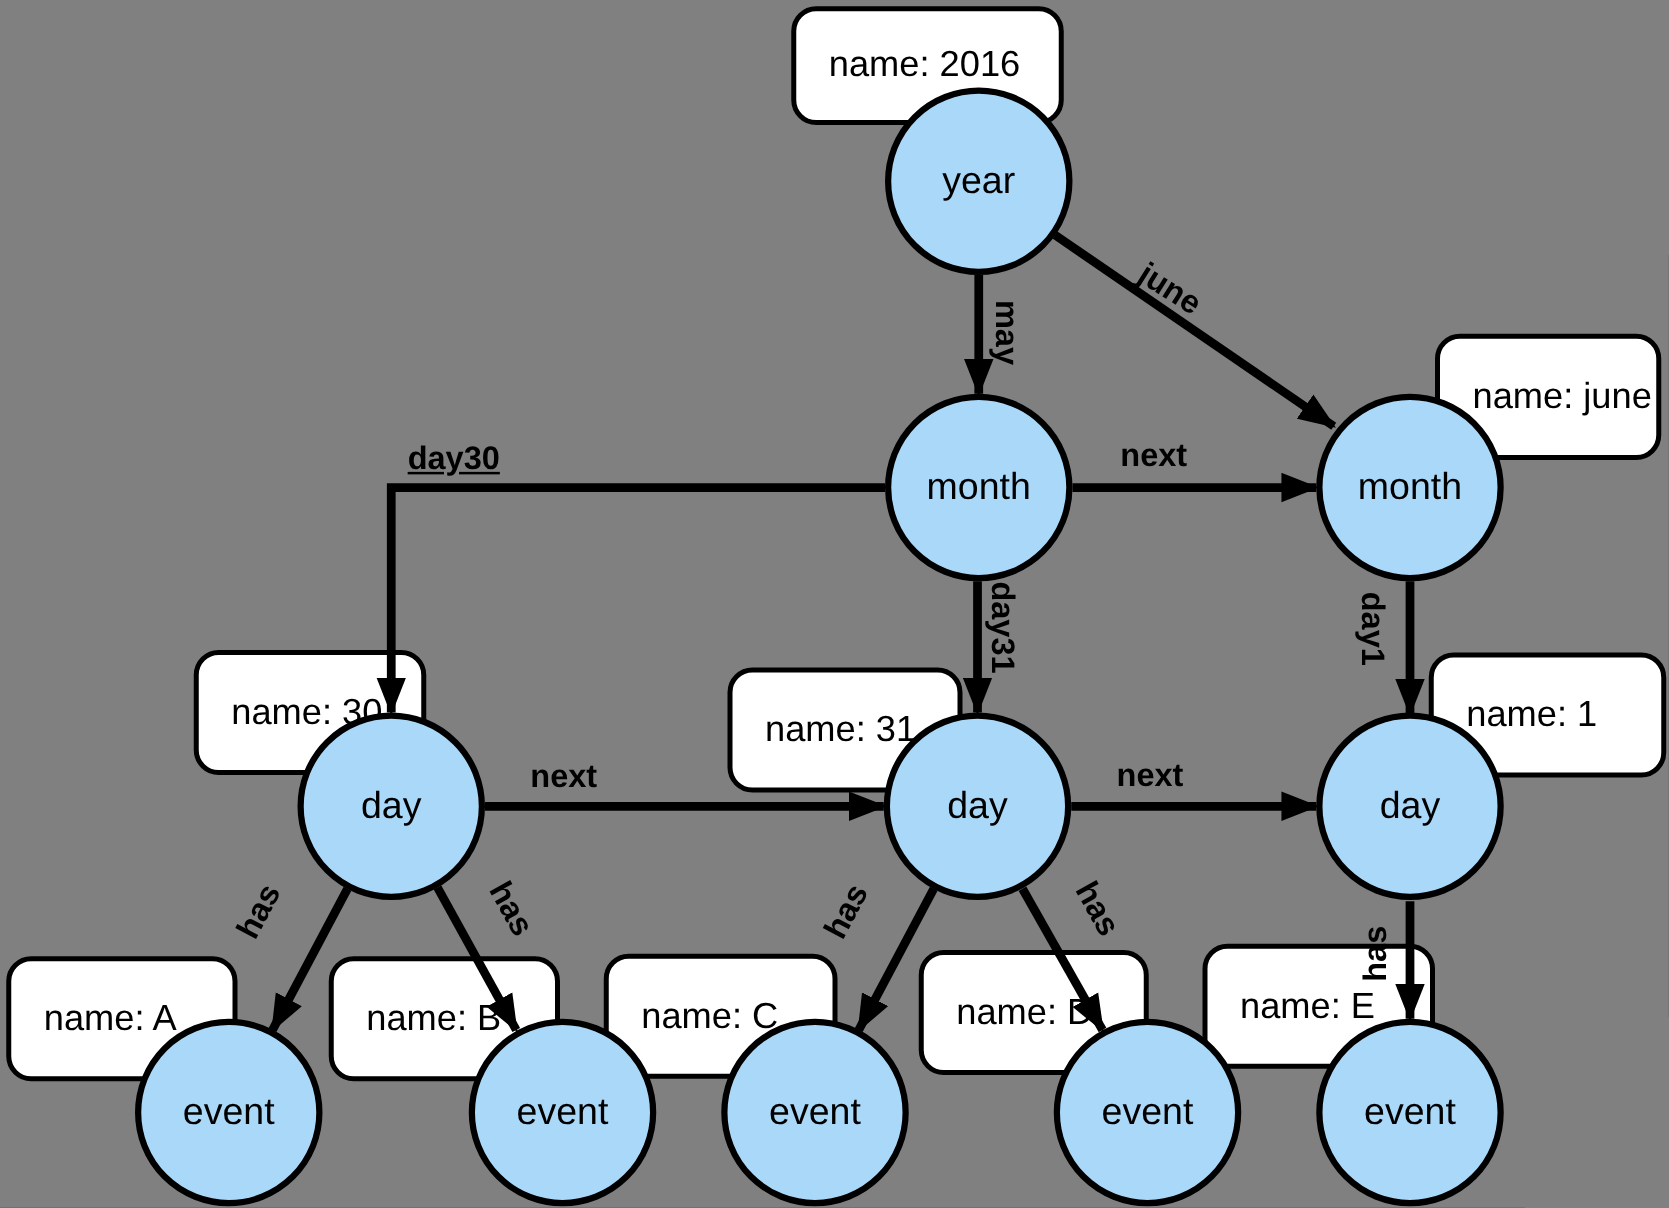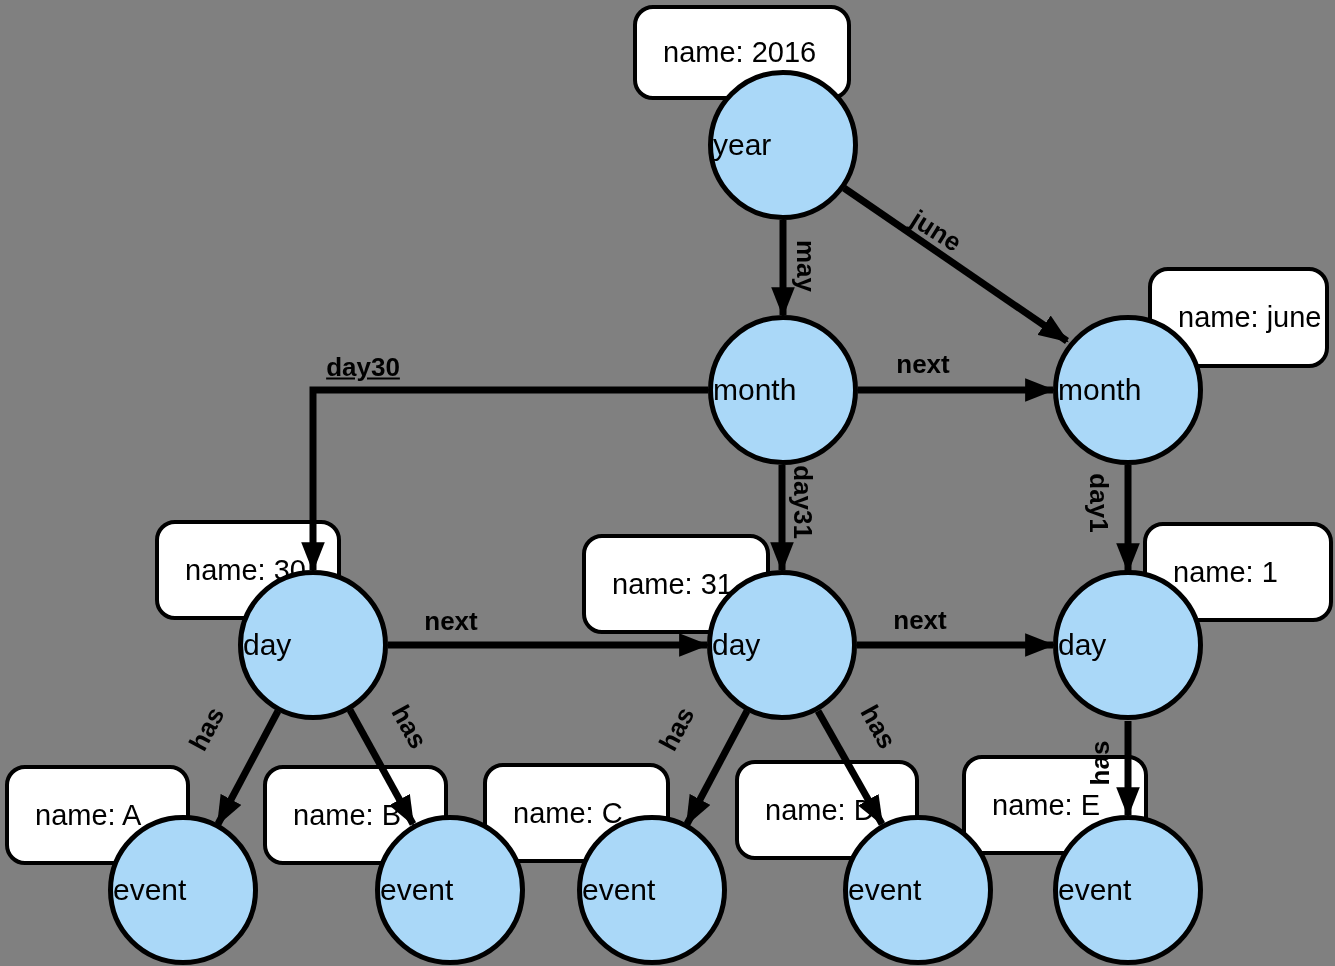--- a/index.html
+++ b/index.html
@@ -24,21 +24,21 @@
     z-index:1;
     white-space:nowrap;
   }
   .node {
     position:absolute;
     width:150px; height:150px;
     border-radius:50%;
     background:#aad8f8;
     border:5px solid #000;
     box-sizing:border-box;
-    display:flex; align-items:center; 
+    display:flex; align-items:center; justify-content:center;
     font-size:30px;
     z-index:3;
   }
   .elabel {
     position:absolute;
     font-weight:bold;
     font-size:26px;
     white-space:nowrap;
     z-index:4;
     transform:translate(-50%,-50%);

